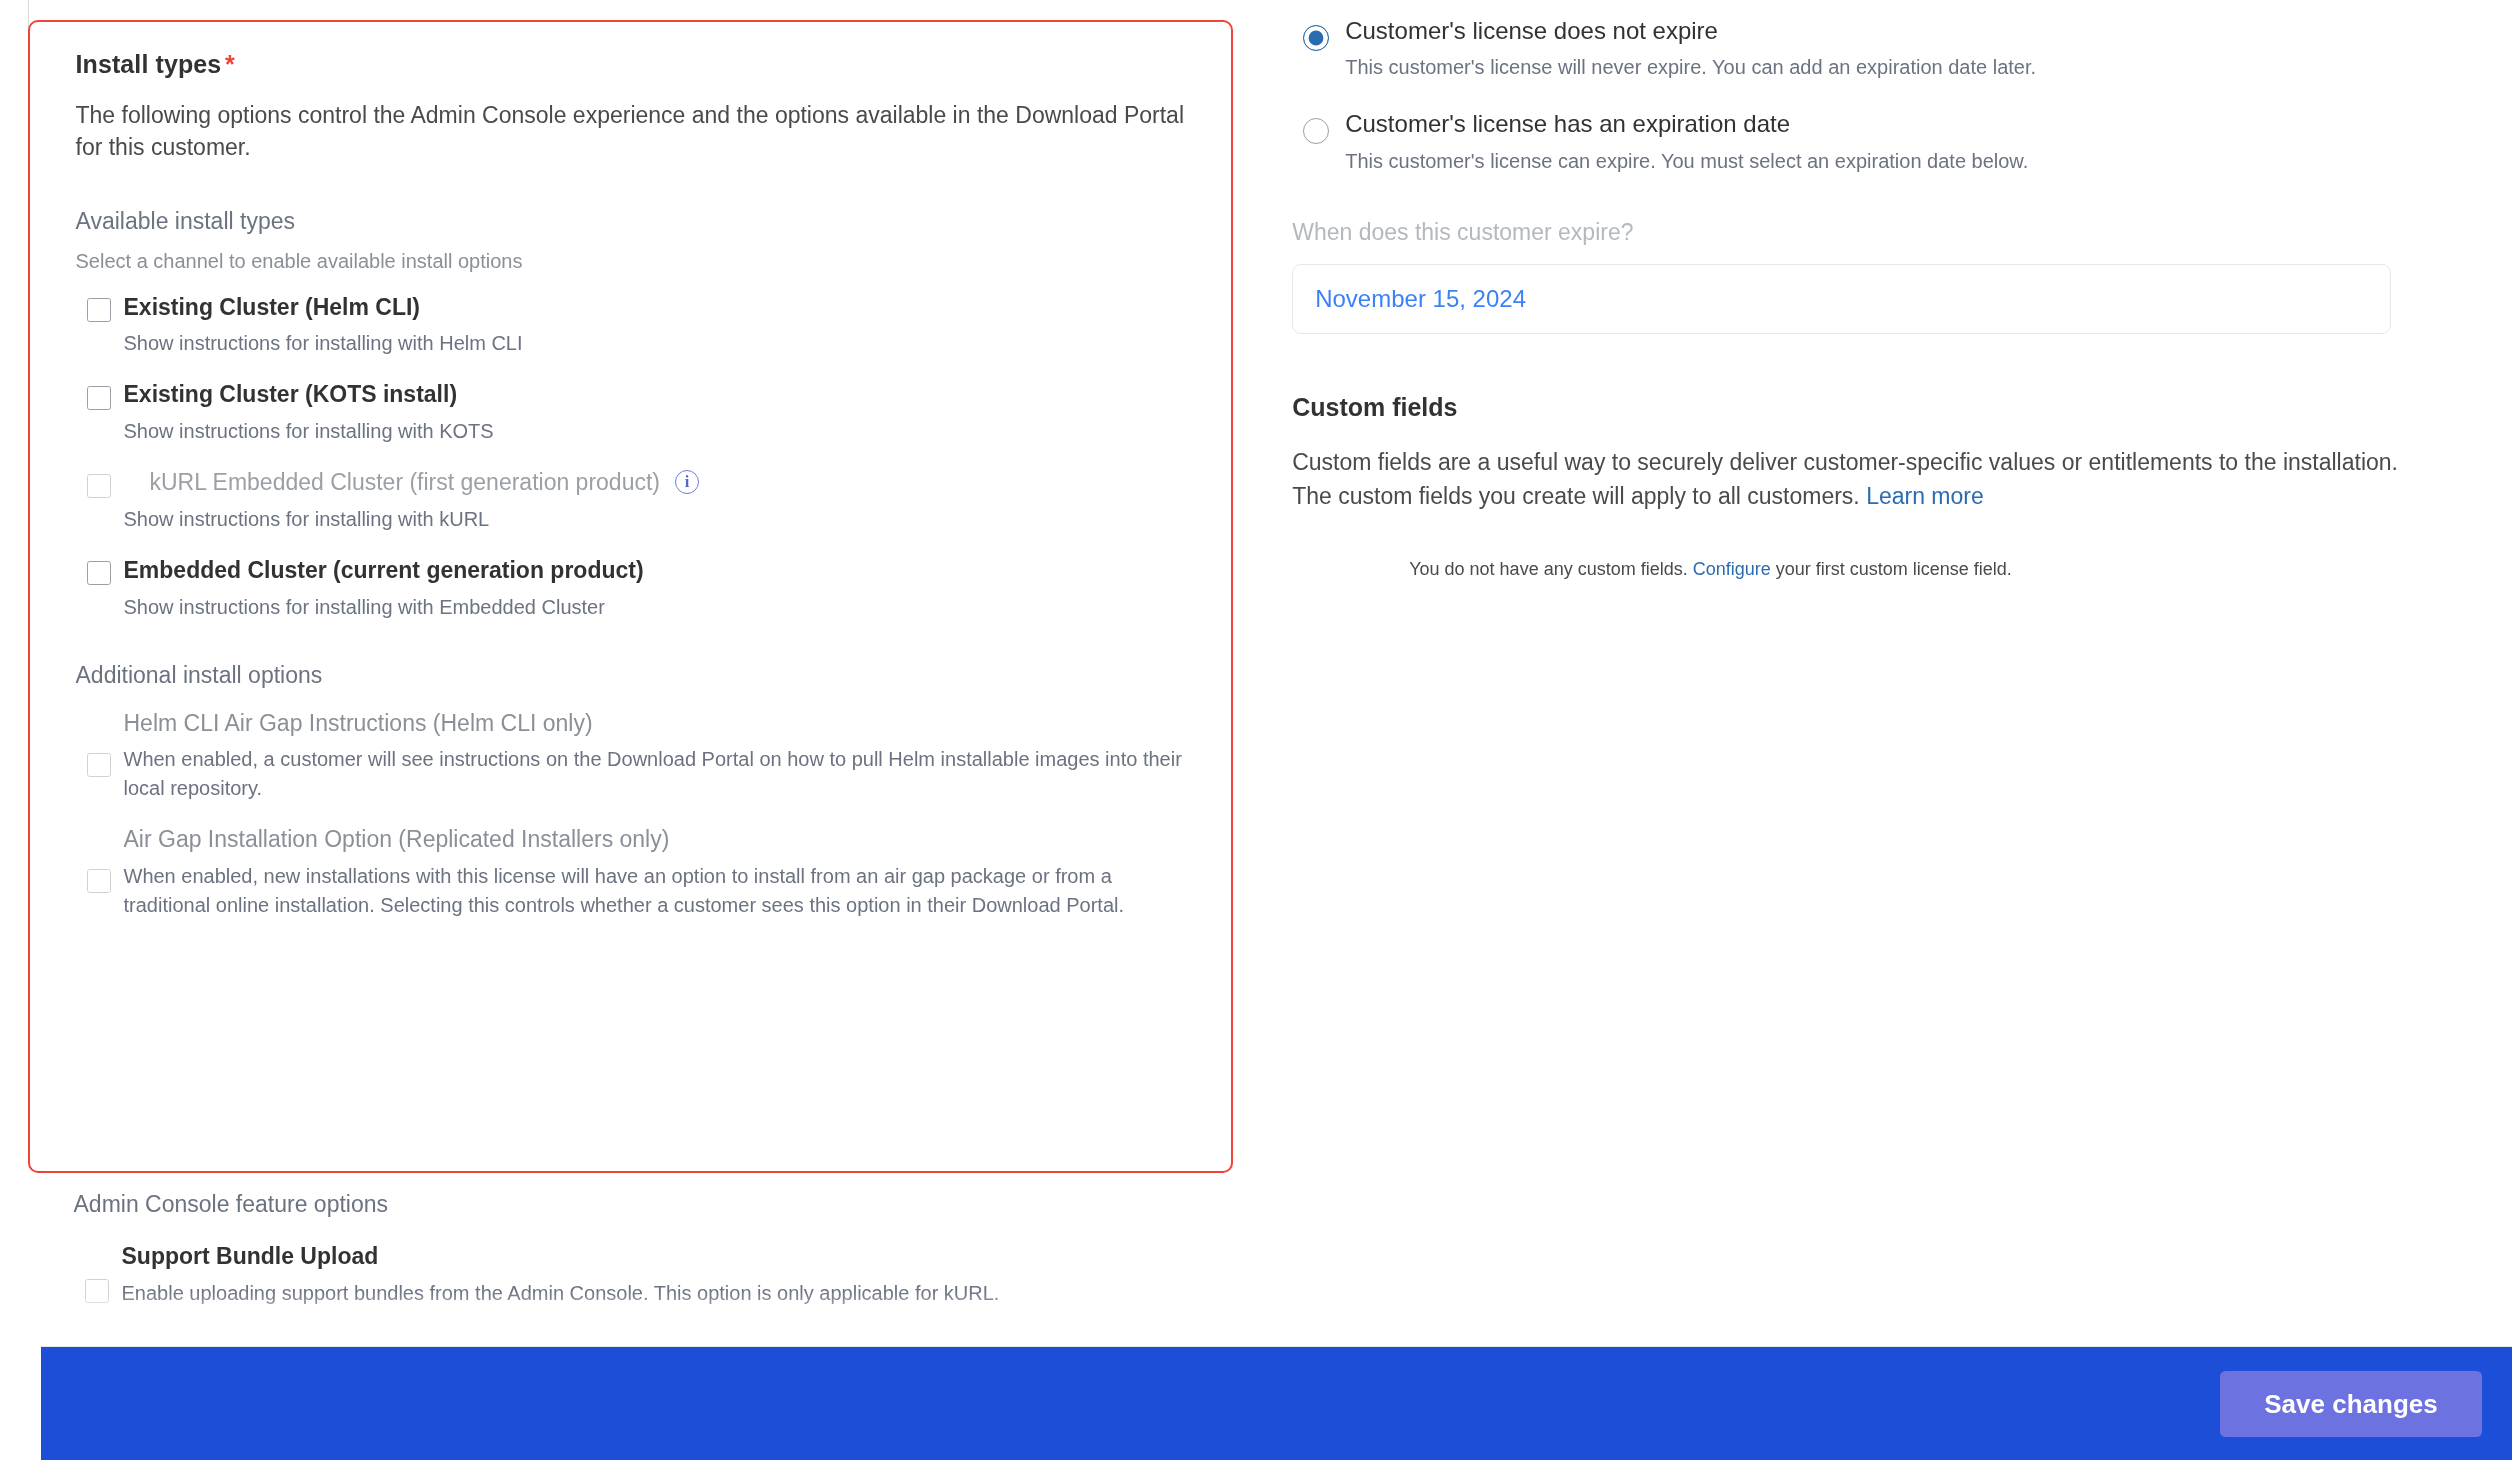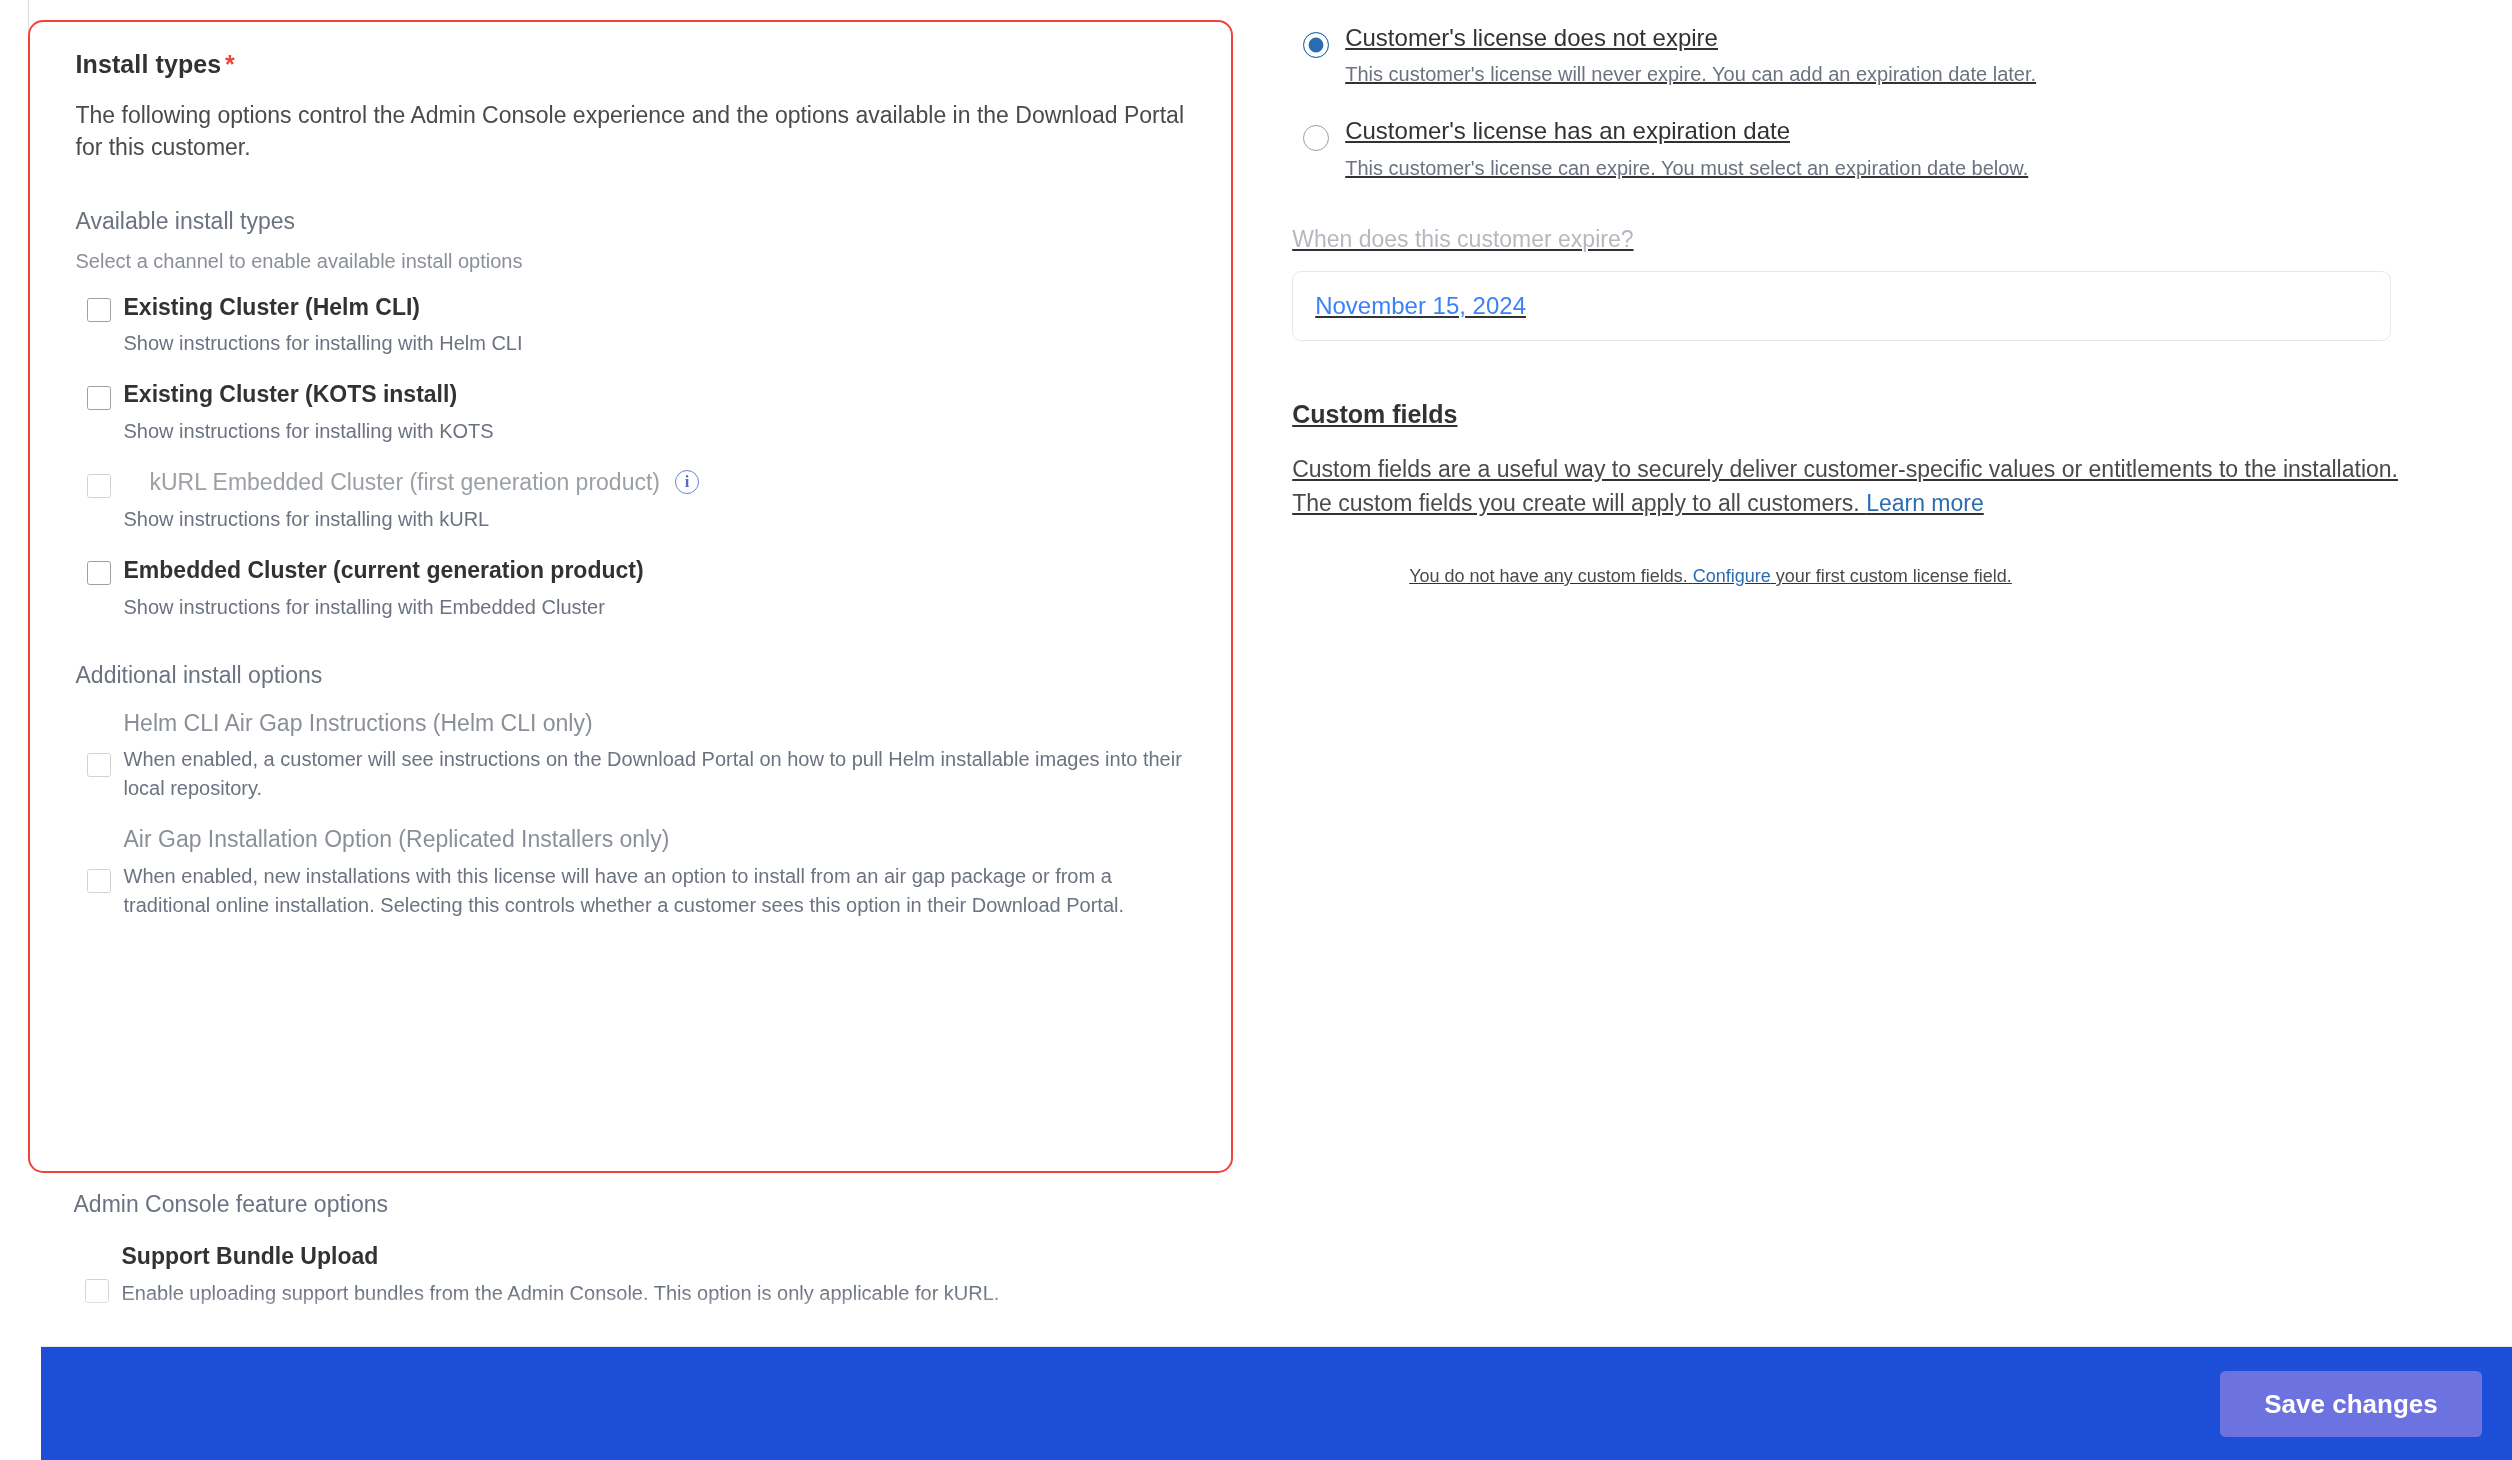--- a/index.html
+++ b/index.html
@@ -35,21 +35,21 @@
     height: 31px;
     background: #d9d9d9;
   }
   .install-box {
     position: absolute;
     left: 27.5px;
     top: 20px;
     width: 1205px;
     height: 1153px;
     border: 2.7px solid #f04438;
-    border-radius: 15px;
+    border-radius: 10px;
     background: #ffffff;
   }
   .box-inner { padding: 27.5px 37px 0 46px; }
 
   h2.section-title {
     margin: 0;
     font-size: 25px;
     font-weight: 700;
     color: #323232;
     letter-spacing: 0.1px;
@@ -140,25 +140,24 @@
     position: relative;
     margin-top: 24px;
     padding-left: 48px;
   }
   .fade-row .cbx { top: 37px; left: 11px; }
 
   
   .right-col {
     position: absolute;
     left: 1283px;
-    top: 7px;
+    top: 0;
     width: 1230px;
     height: 1347px;
     padding: 16.5px 73px 0 9.2px;
-    text-decoration: underline;
   }
   .radio-row {
     position: relative;
     padding-left: 53px;
     margin-bottom: 31px;
   }
   .radio {
     position: absolute;
     left: 11px; top: 8.2px;
     width: 26px; height: 26px;

